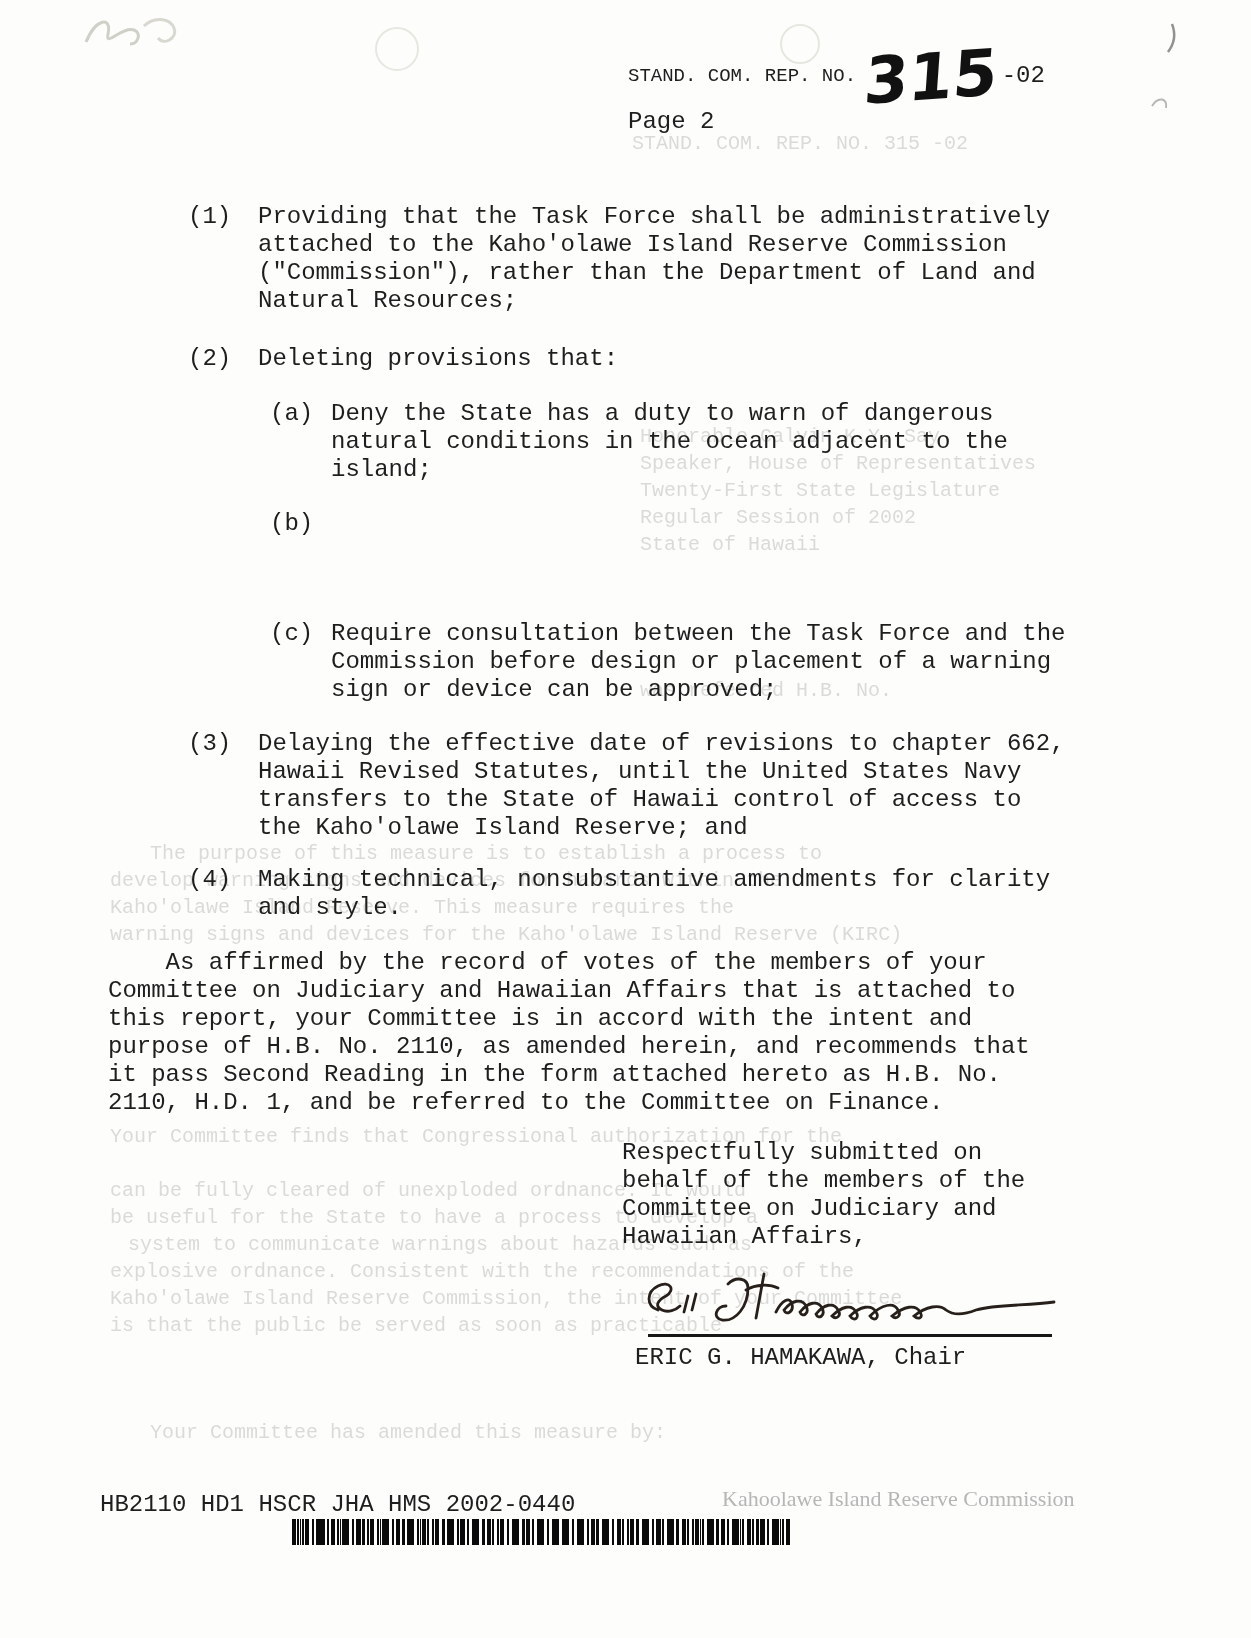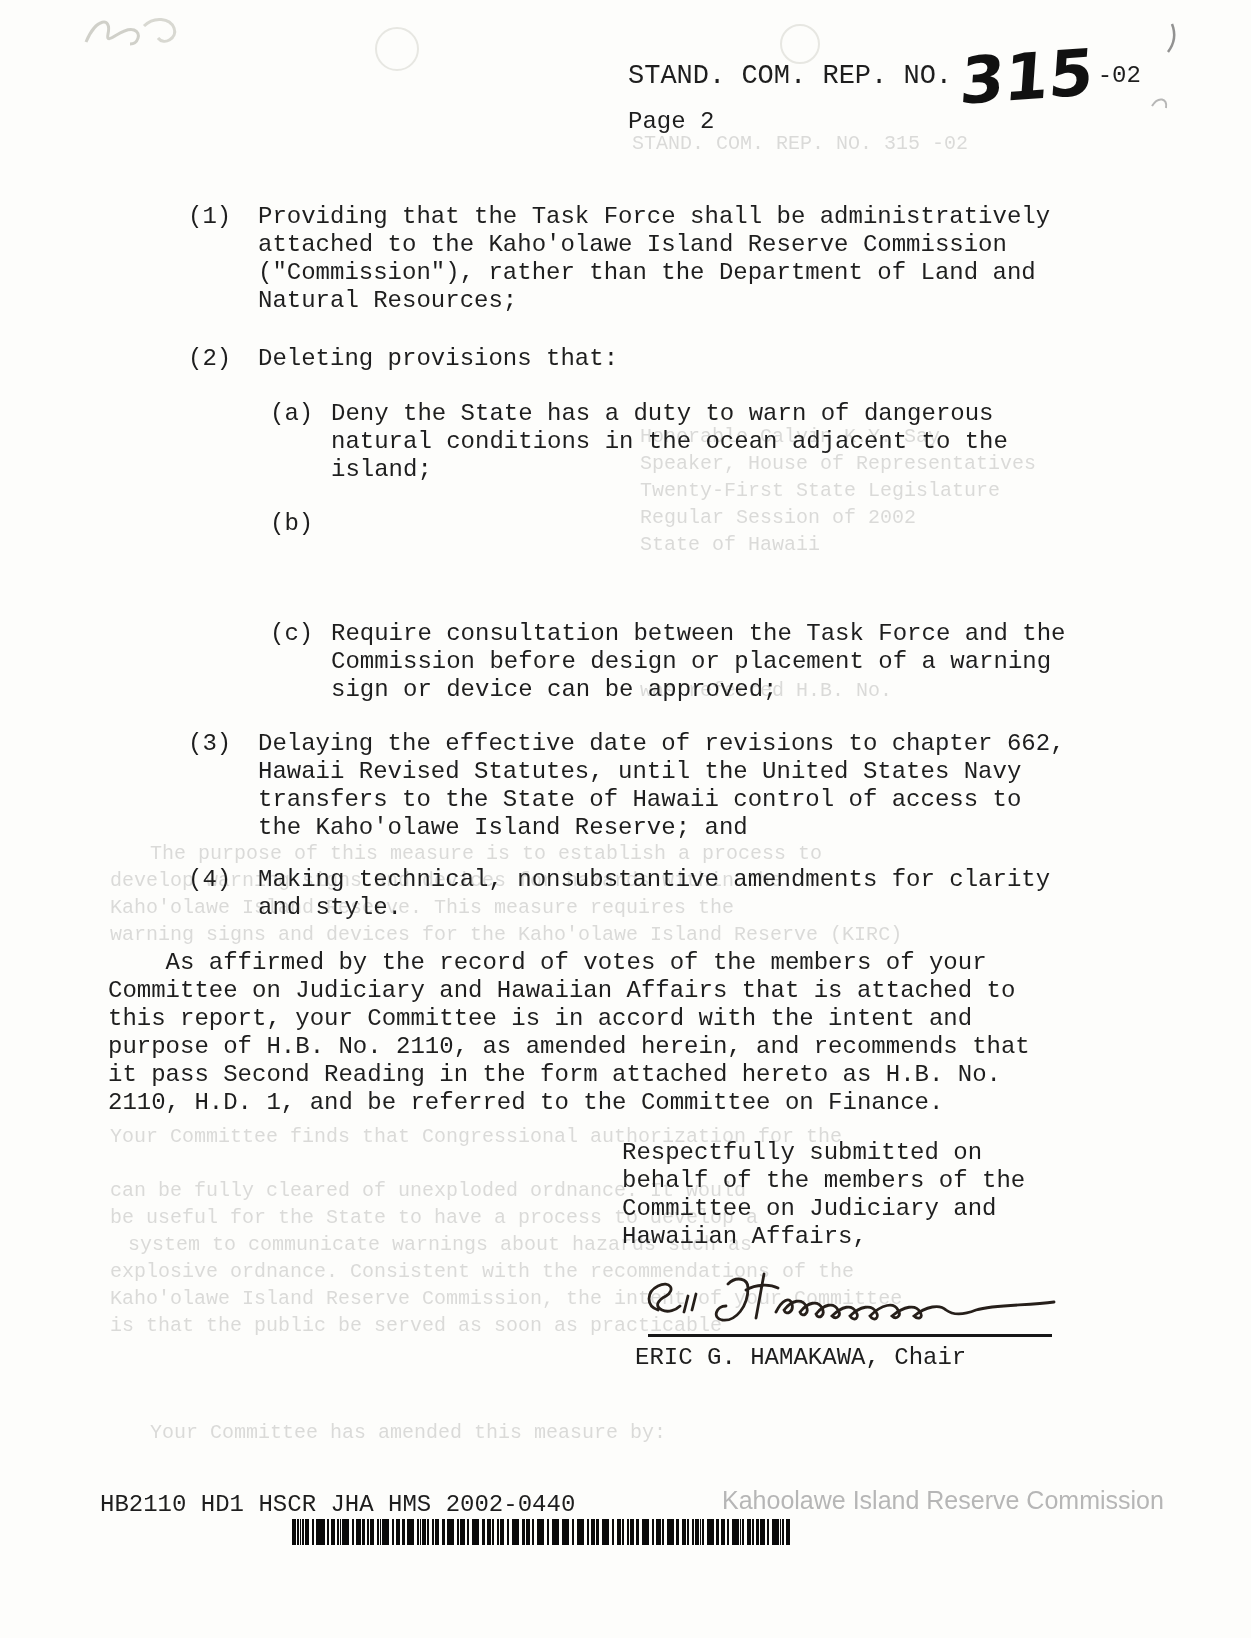--- a/index.html
+++ b/index.html
@@ -14,21 +14,21 @@
   }
   .txt {
     position:absolute;
     font-size:24px;
     line-height:28px;
     white-space:pre-wrap;
   }
   .num { position:absolute; font-size:24px; line-height:28px; white-space:pre; }
   .header { position:absolute; }
   .hrow { display:flex; align-items:flex-start; }
-  .hlabel { font-size:27px; line-height:28px; }
+  .hlabel { font-size:19px; line-height:28px; }
   .hand {
     display:inline-block;
     font-family:"DejaVu Sans",sans-serif;
     font-weight:700;
     font-size:64px;
     line-height:0.85;
     margin:-12px 2px 0 8px;
     transform:rotate(-4deg) skewX(-8deg);
     color:#111;
   }
@@ -58,22 +58,22 @@
   }
   .barcode {
     position:absolute;
     background-image:
       repeating-linear-gradient(90deg,#0a0a0a 0 2px,transparent 2px 5px),
       repeating-linear-gradient(90deg,#0a0a0a 0 1px,transparent 1px 8px),
       repeating-linear-gradient(90deg,#0a0a0a 0 4px,transparent 4px 13px);
   }
   .watermark {
     position:absolute;
-    font-family:Liberation Sans, sans-serif;
-    font-size:25px;
+    font-family:Liberation Serif, serif;
+    font-size:22px;
     color:#b6b6b6;
     white-space:pre;
   }
 </style>
 </head>
 <body>
 
 <div class="page">
 
   <div class="hole" style="left:375px;top:27px;width:40px;height:40px"></div>

